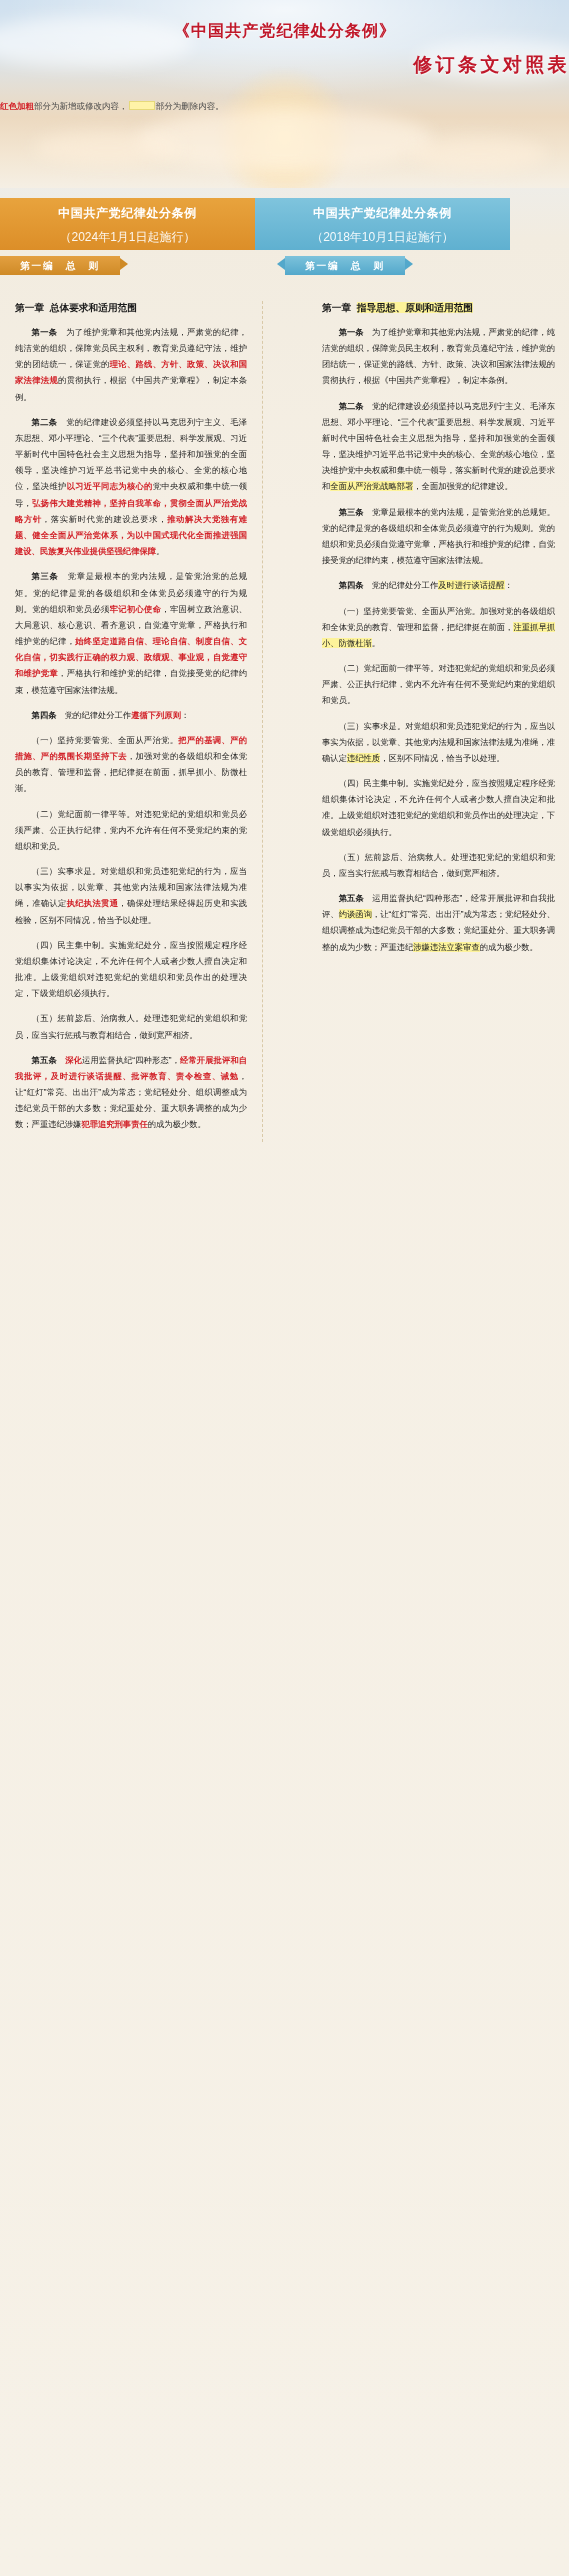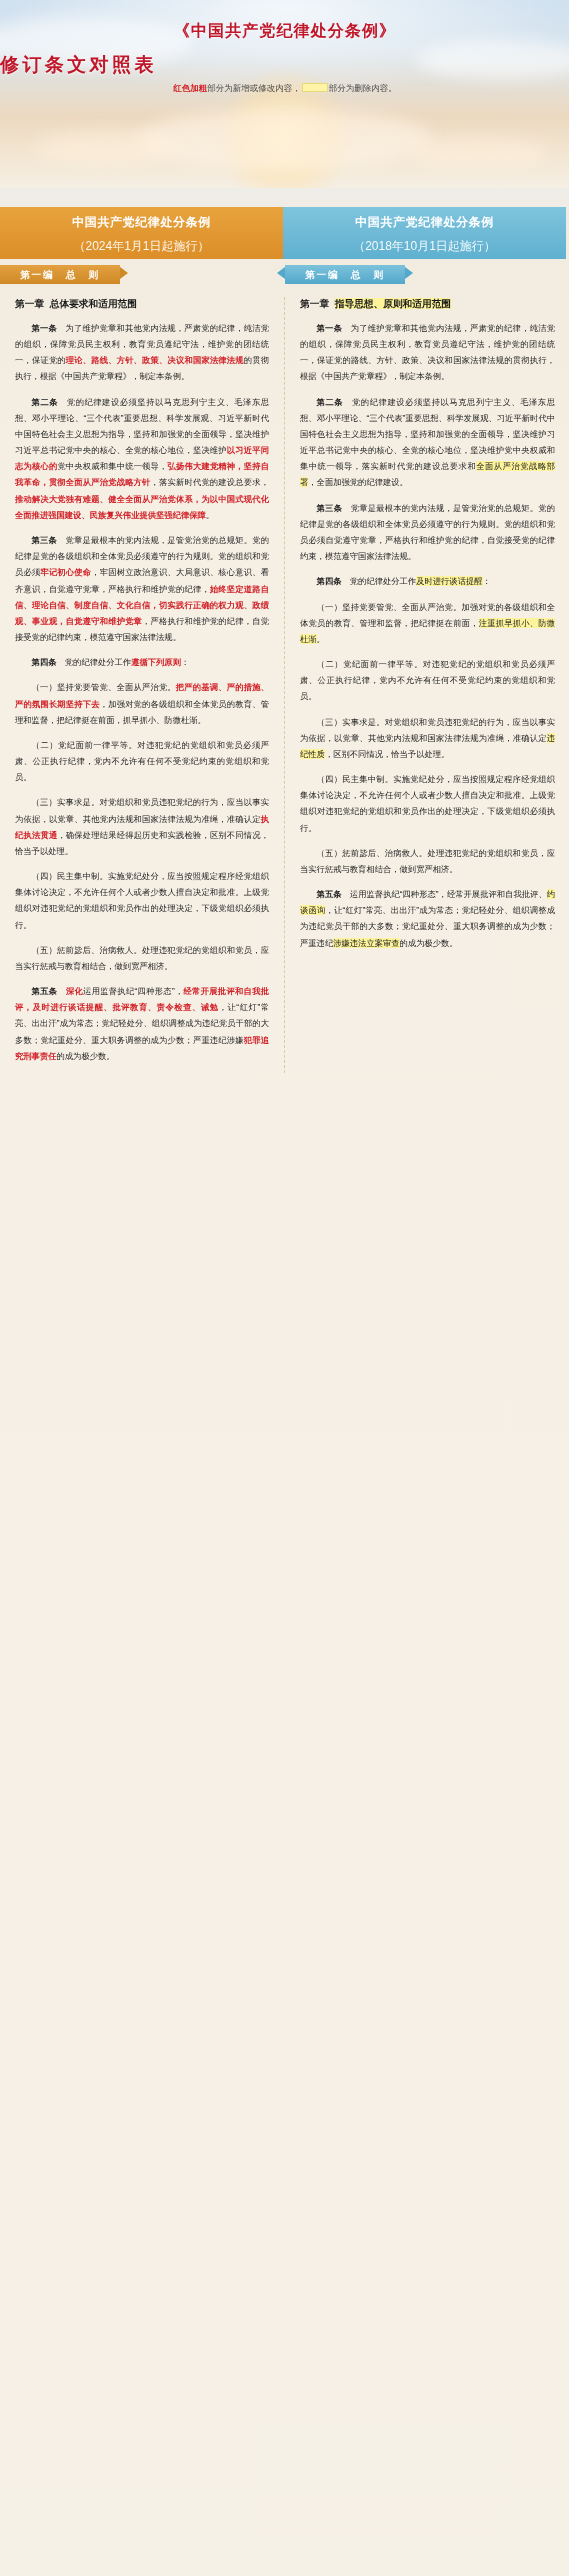--- a/index.html
+++ b/index.html
@@ -48,51 +48,50 @@
     padding-top: 20.5px;
     font-family: "Liberation Serif", "DejaVu Serif", serif;
     font-size: 16px;
     font-weight: bold;
     color: #c0182a;
     letter-spacing: 1.1px;
     text-shadow: 0 1.1px 1.7px rgba(255,255,255,0.8);
   }
   .title-sub {
     position: relative;
-    text-align: left;
+    text-align: right;
     margin-top: 10.3px;
     font-family: "Liberation Serif", "DejaVu Serif", serif;
     font-size: 19px;
     font-weight: bold;
     color: #c0182a;
     letter-spacing: 3.4px;
     text-shadow: 0 1.1px 1.7px rgba(255,255,255,0.8);
   }
   .legend {
     position: relative;
-    text-align: center;
-    margin-top: 5px;
+    margin-top: 23px;
     font-size: 8.5px;
     color: #4a4a4a;
   }
   .legend .red { color: #d2232a; font-weight: bold; }
   .legend .swatch {
     display: inline-block;
     width: 26px; height: 9.7px;
     background: #fff3a8;
     border: 0.6px solid #e6d97a;
     vertical-align: -1.7px;
     margin: 0 1.1px;
   }
   
   .col-heads {
     display: flex;
-    width: 566px;
-    position: relative;
-    margin-top: 19px;
+    width: 510px;
+    position: relative;
+    margin-top: 10px;
   }
   .col-head {
     width: 285px;
     height: 52px;
     text-align: center;
     padding-top: 7.4px;
     color: #fff;
   }
   .col-head.left {
     background: linear-gradient(180deg, #e8a33d 0%, #dc8e28 100%);
@@ -144,22 +143,23 @@
   .ribbon.left:before { left: -8px; border-right: 8px solid #cf8a26; }
   .ribbon.left:after { right: -8px; border-left: 8px solid #cf8a26; }
   .ribbon.right:before { left: -8px; border-right: 8px solid #53a8cb; }
   .ribbon.right:after { right: -8px; border-left: 8px solid #53a8cb; }
 
   
   .body-wrap {
     display: flex;
     width: 570px;
     position: relative;
-    margin-top: 13px;
+    margin-top: 26px;
     padding-bottom: 23px;
+    gap: 44px;
   }
   .col {
     width: 285px;
     padding: 0 15px;
   }
   .col.left { border-right: 0.6px dashed #d9c9a8; }
   .chap {
     font-family: "Liberation Serif", "DejaVu Serif", serif;
     font-size: 9.7px;
     font-weight: bold;

